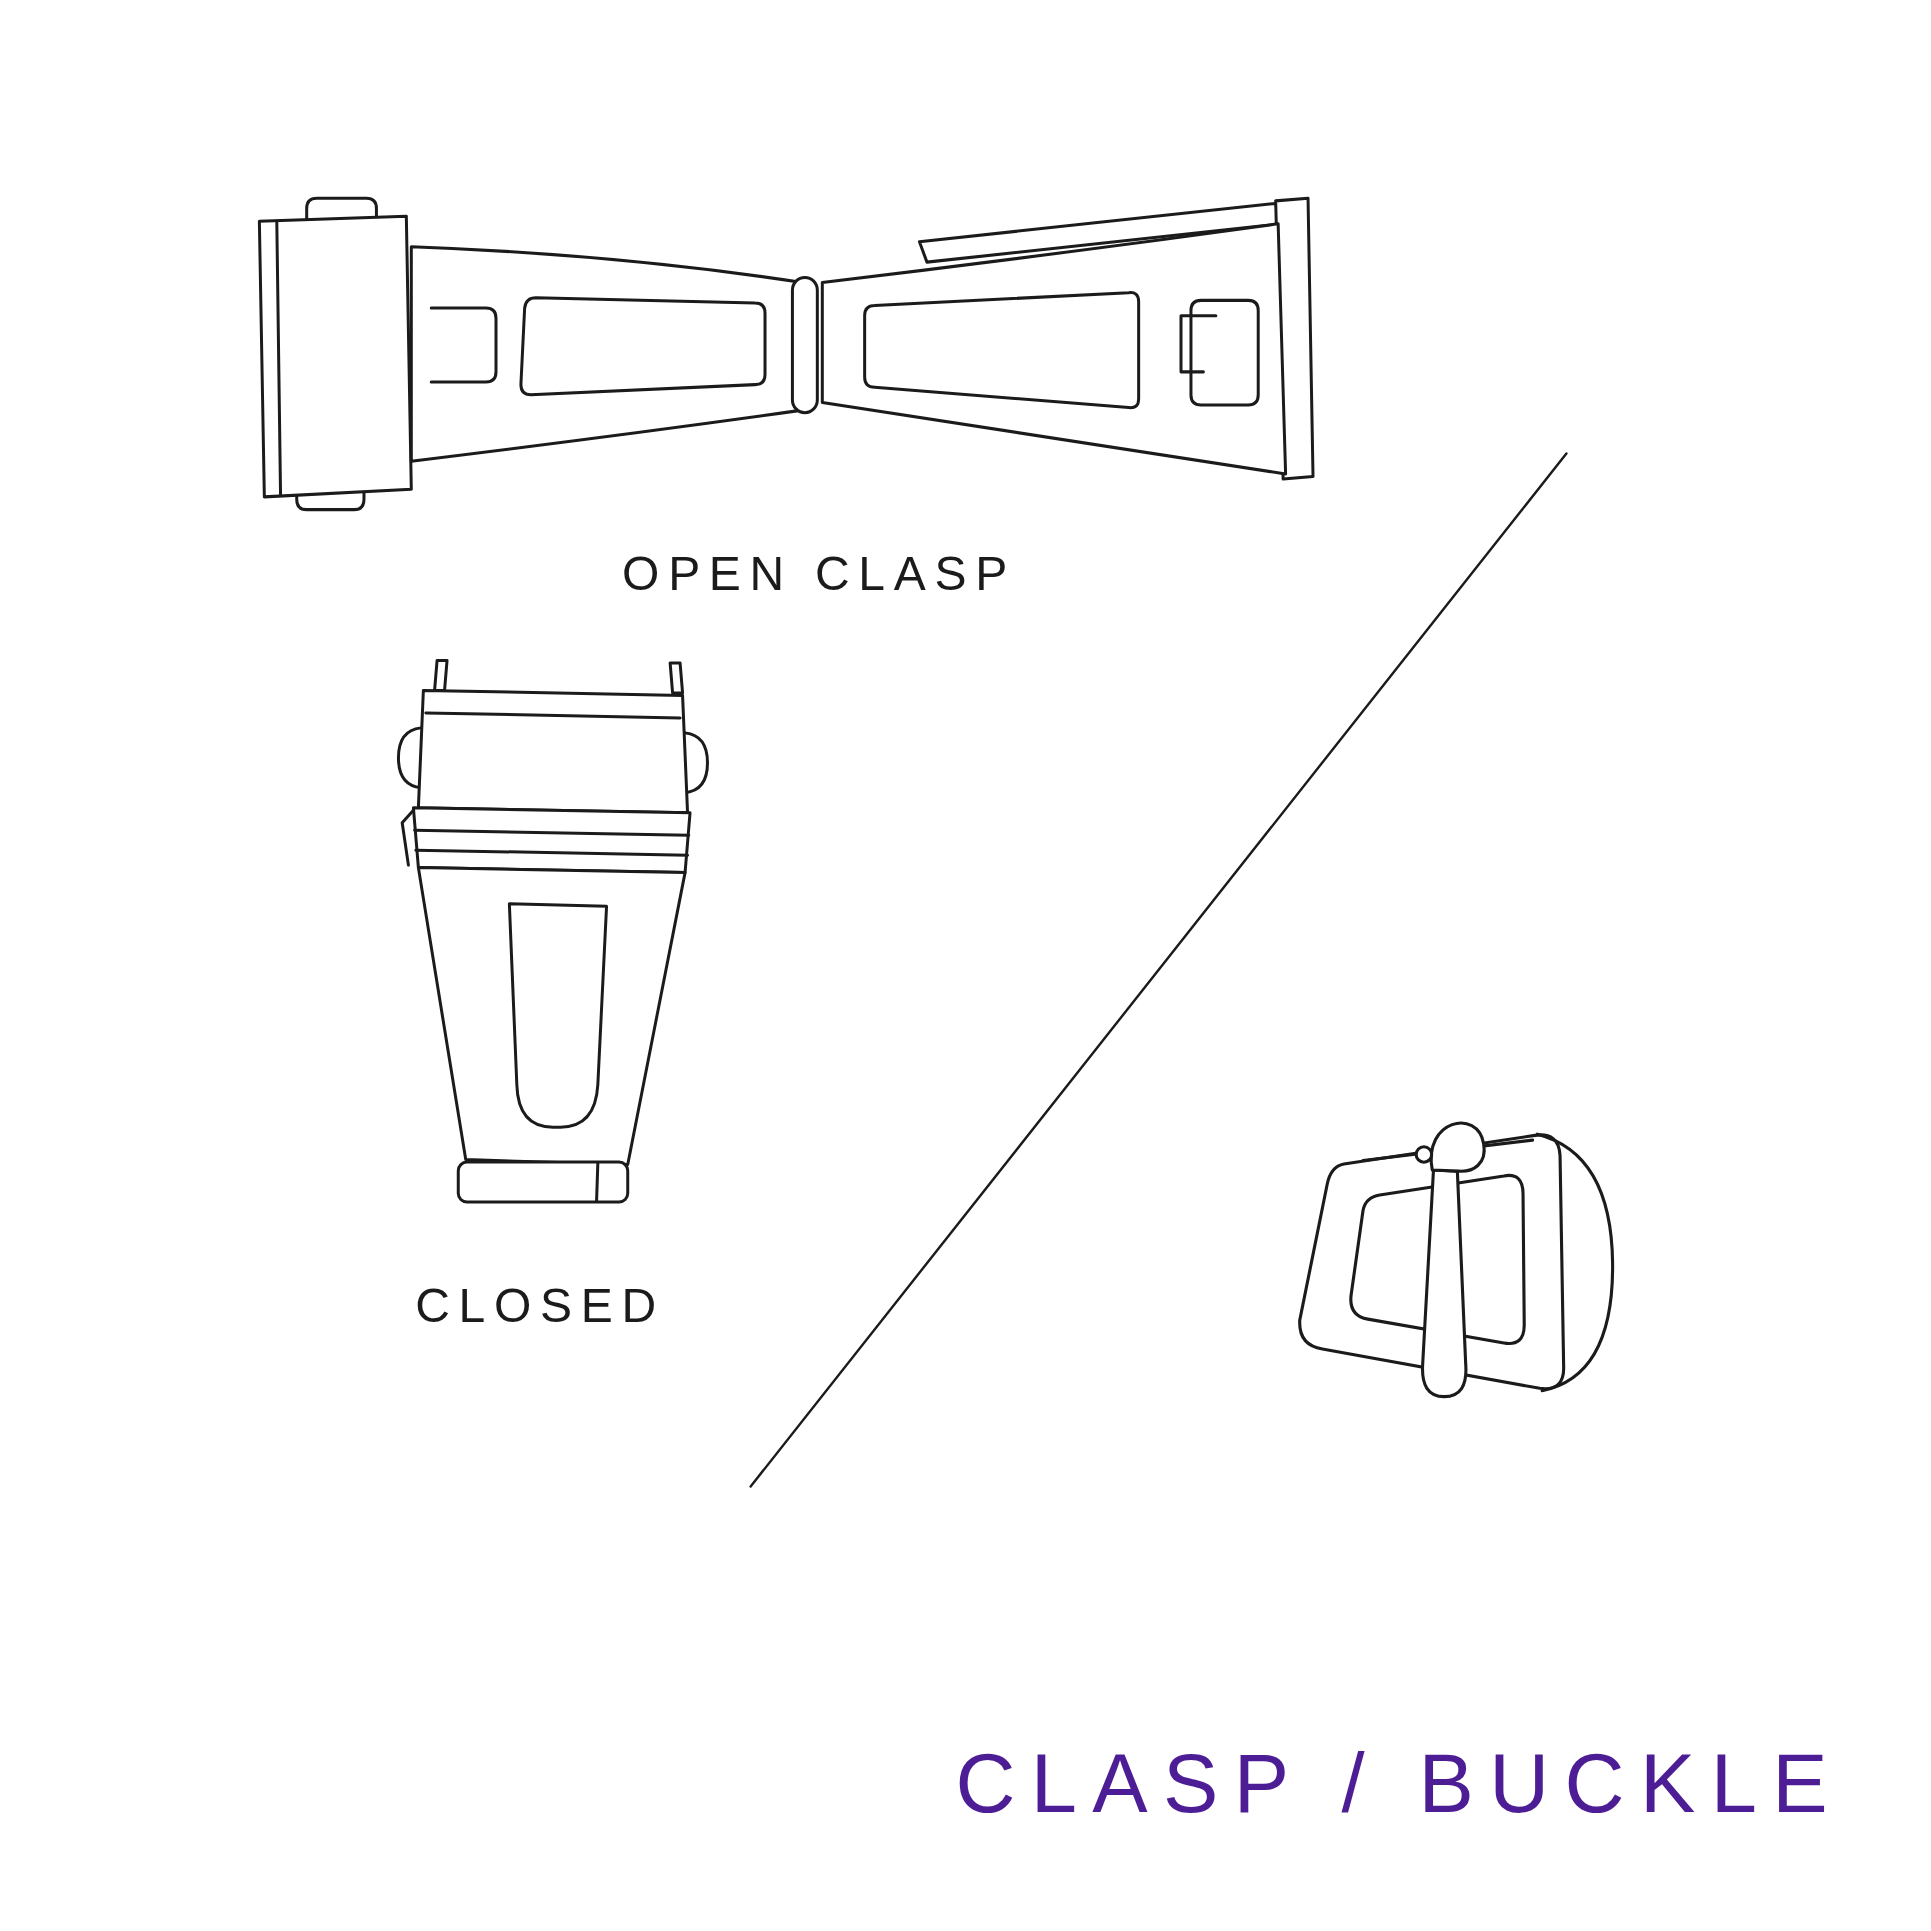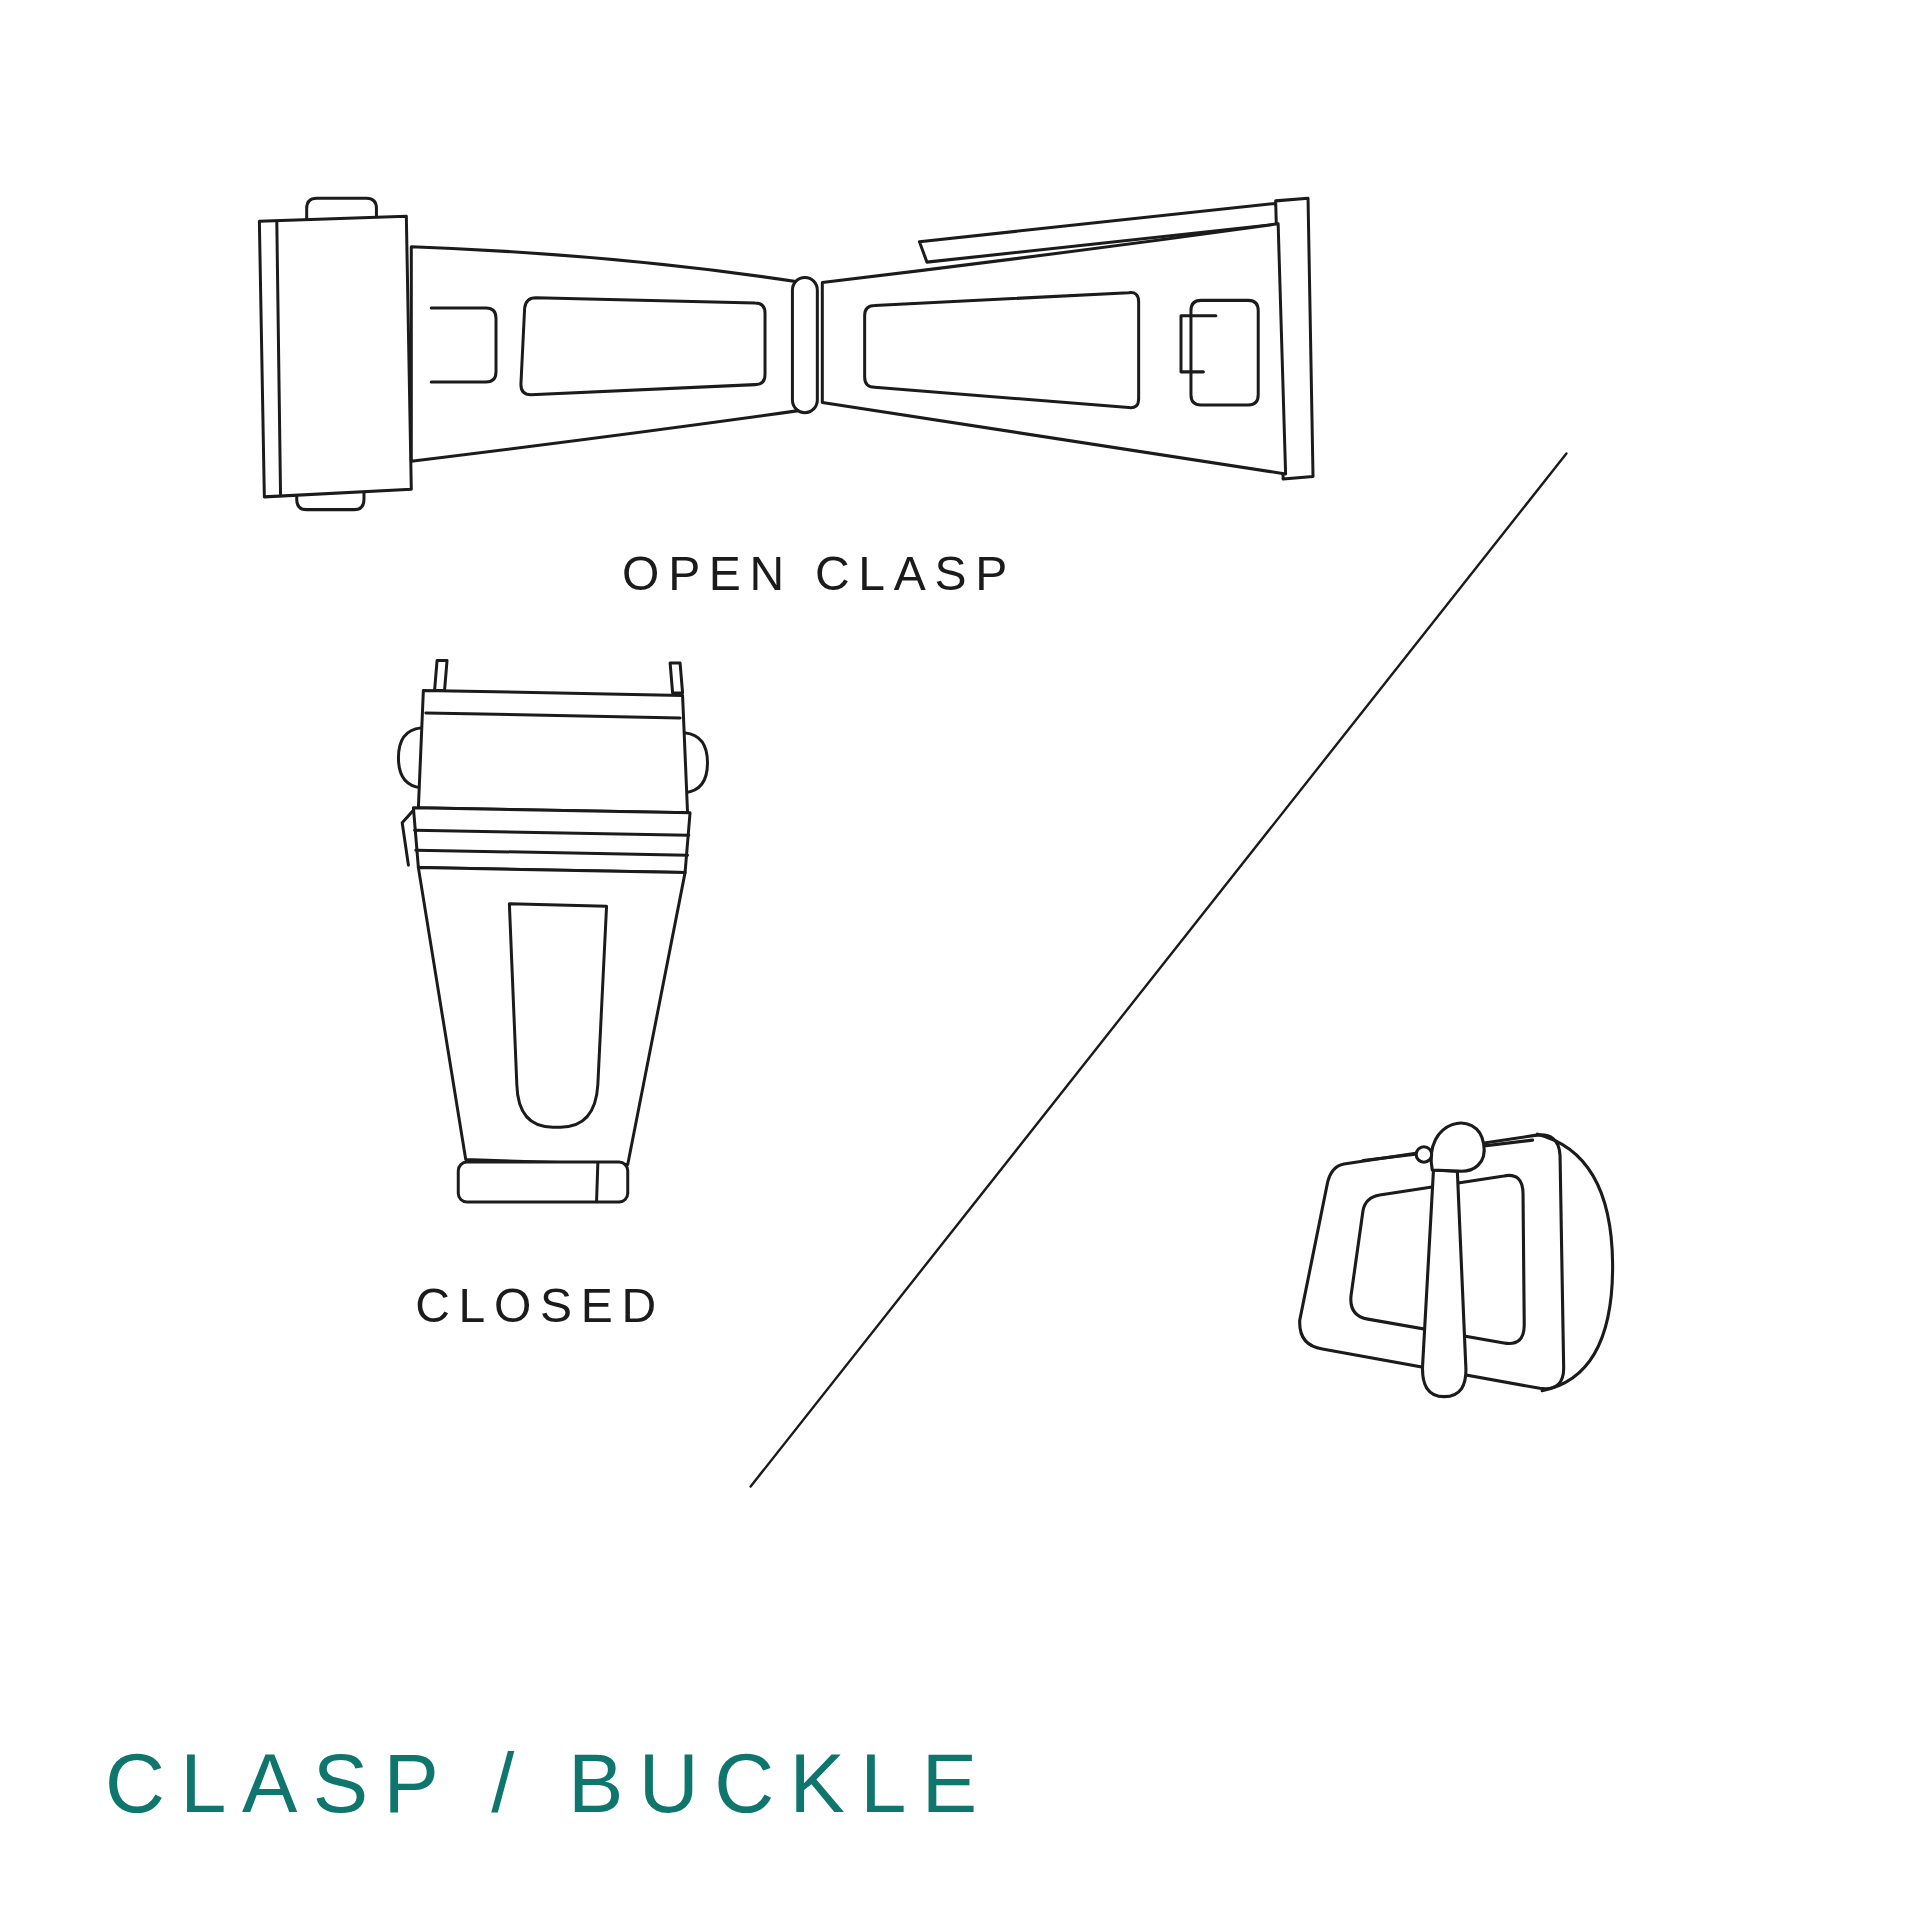--- a/index.html
+++ b/index.html
@@ -16,25 +16,25 @@
     position:absolute;
     text-align:center;
     font-size:48px;
     font-weight:400;
     letter-spacing:8.7px;
     color:#1b1b1b;
     white-space:nowrap;
   }
   .main-title {
     position:absolute;
-    text-align:left;
+    text-align:right;
     font-size:83px;
     font-weight:400;
     letter-spacing:15.4px;
-    color:#0f766e;
+    color:#4c1d95;
     white-space:nowrap;
   }
   svg { display:block; overflow:visible; }
 </style>
 </head>
 <body>
 
 <div id="canvas">
 
   <div class="illustration" style="left:222px; top:183px; width:1096px; height:319px;">

